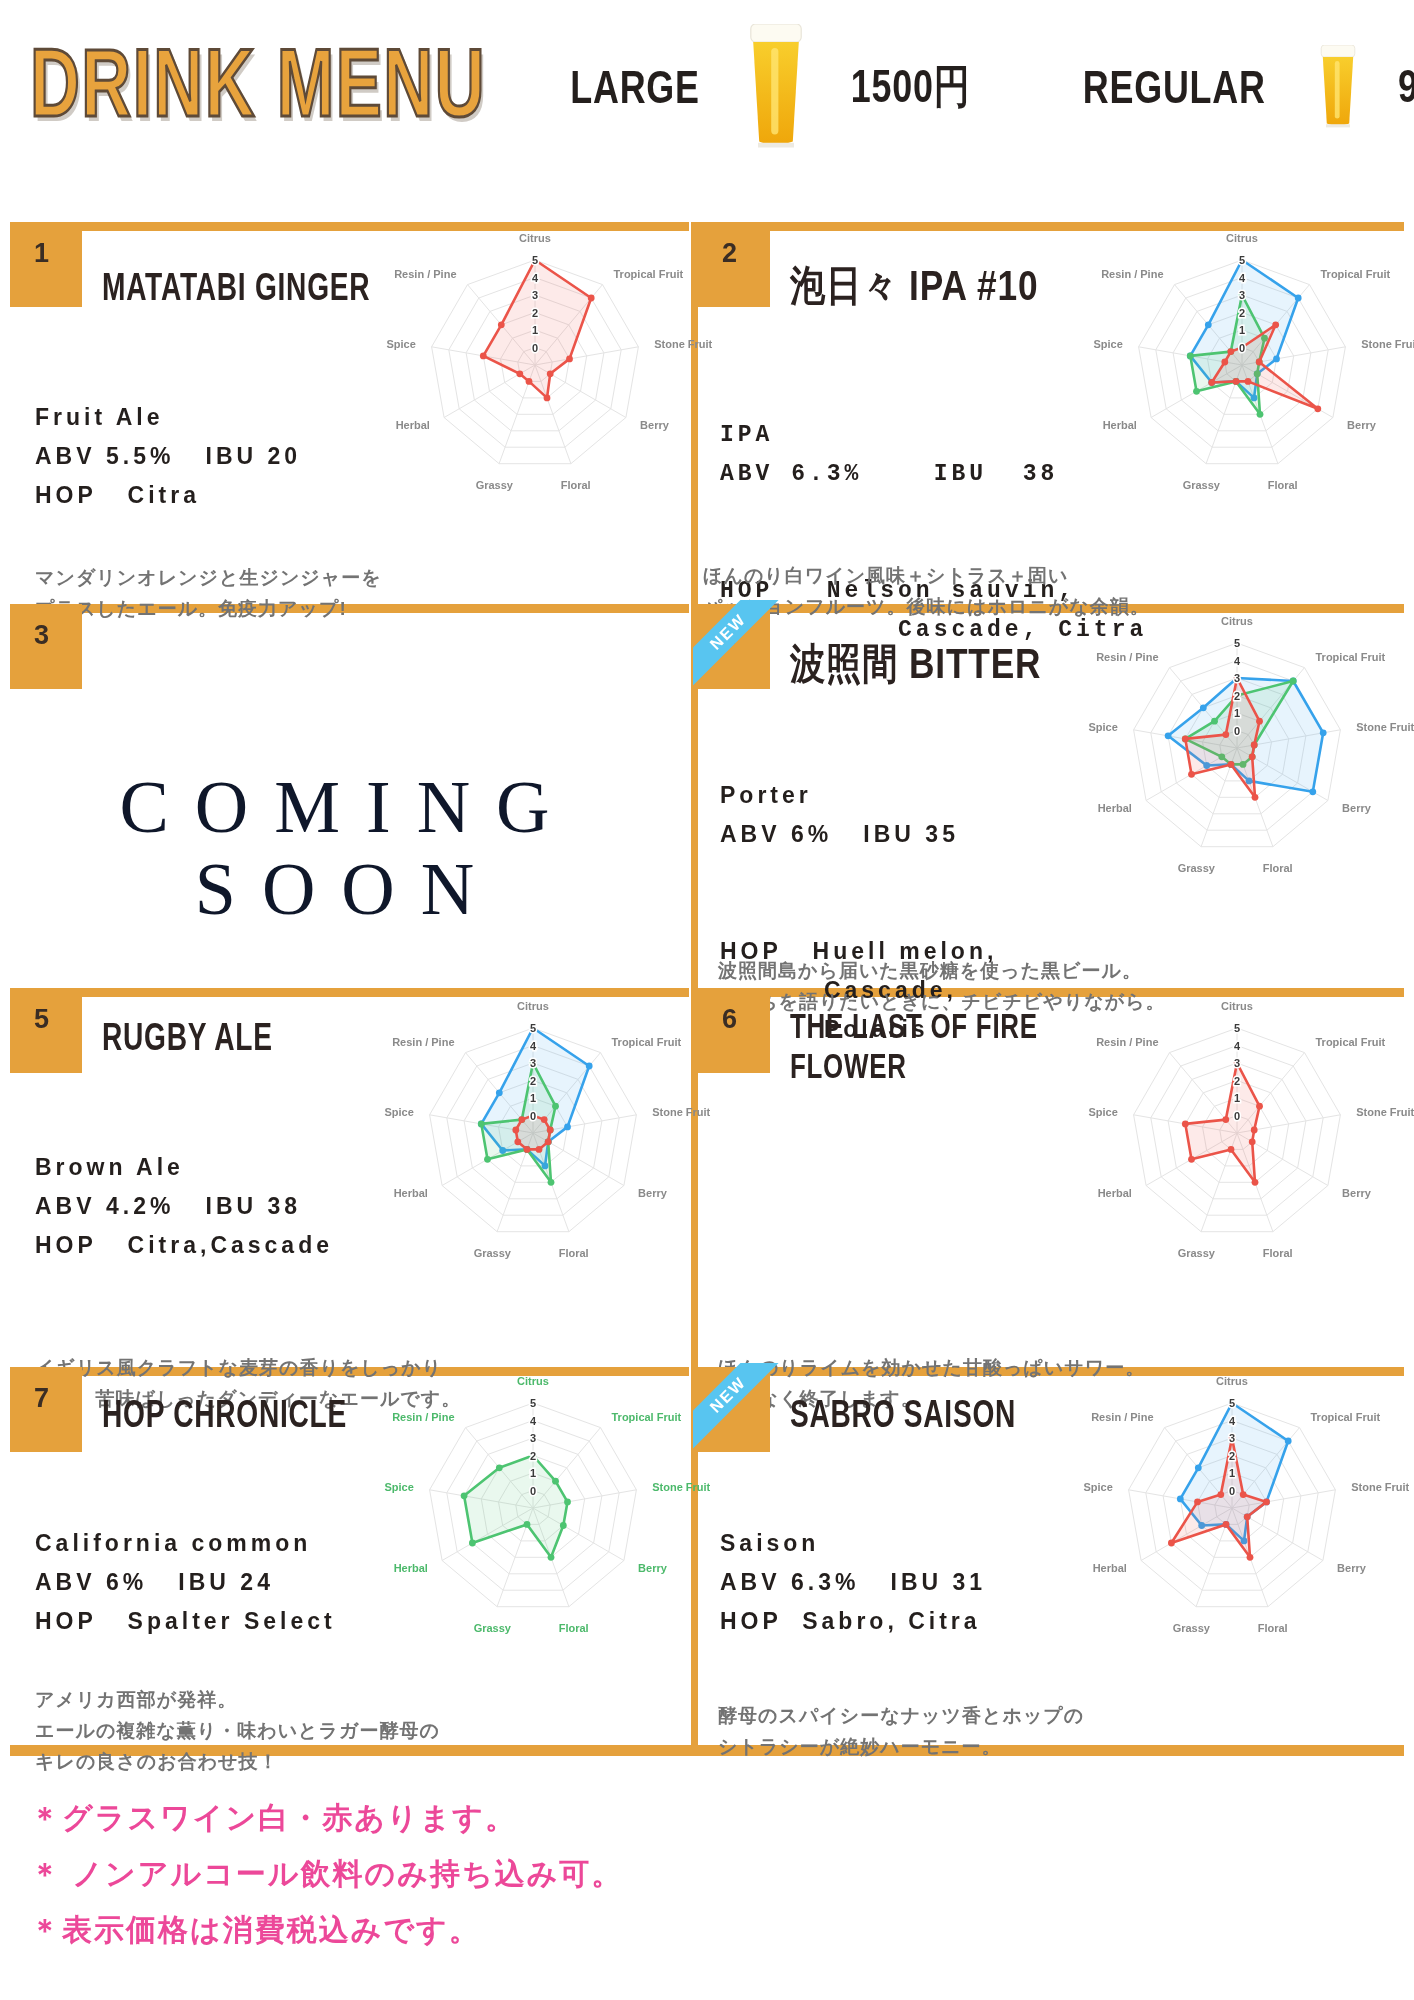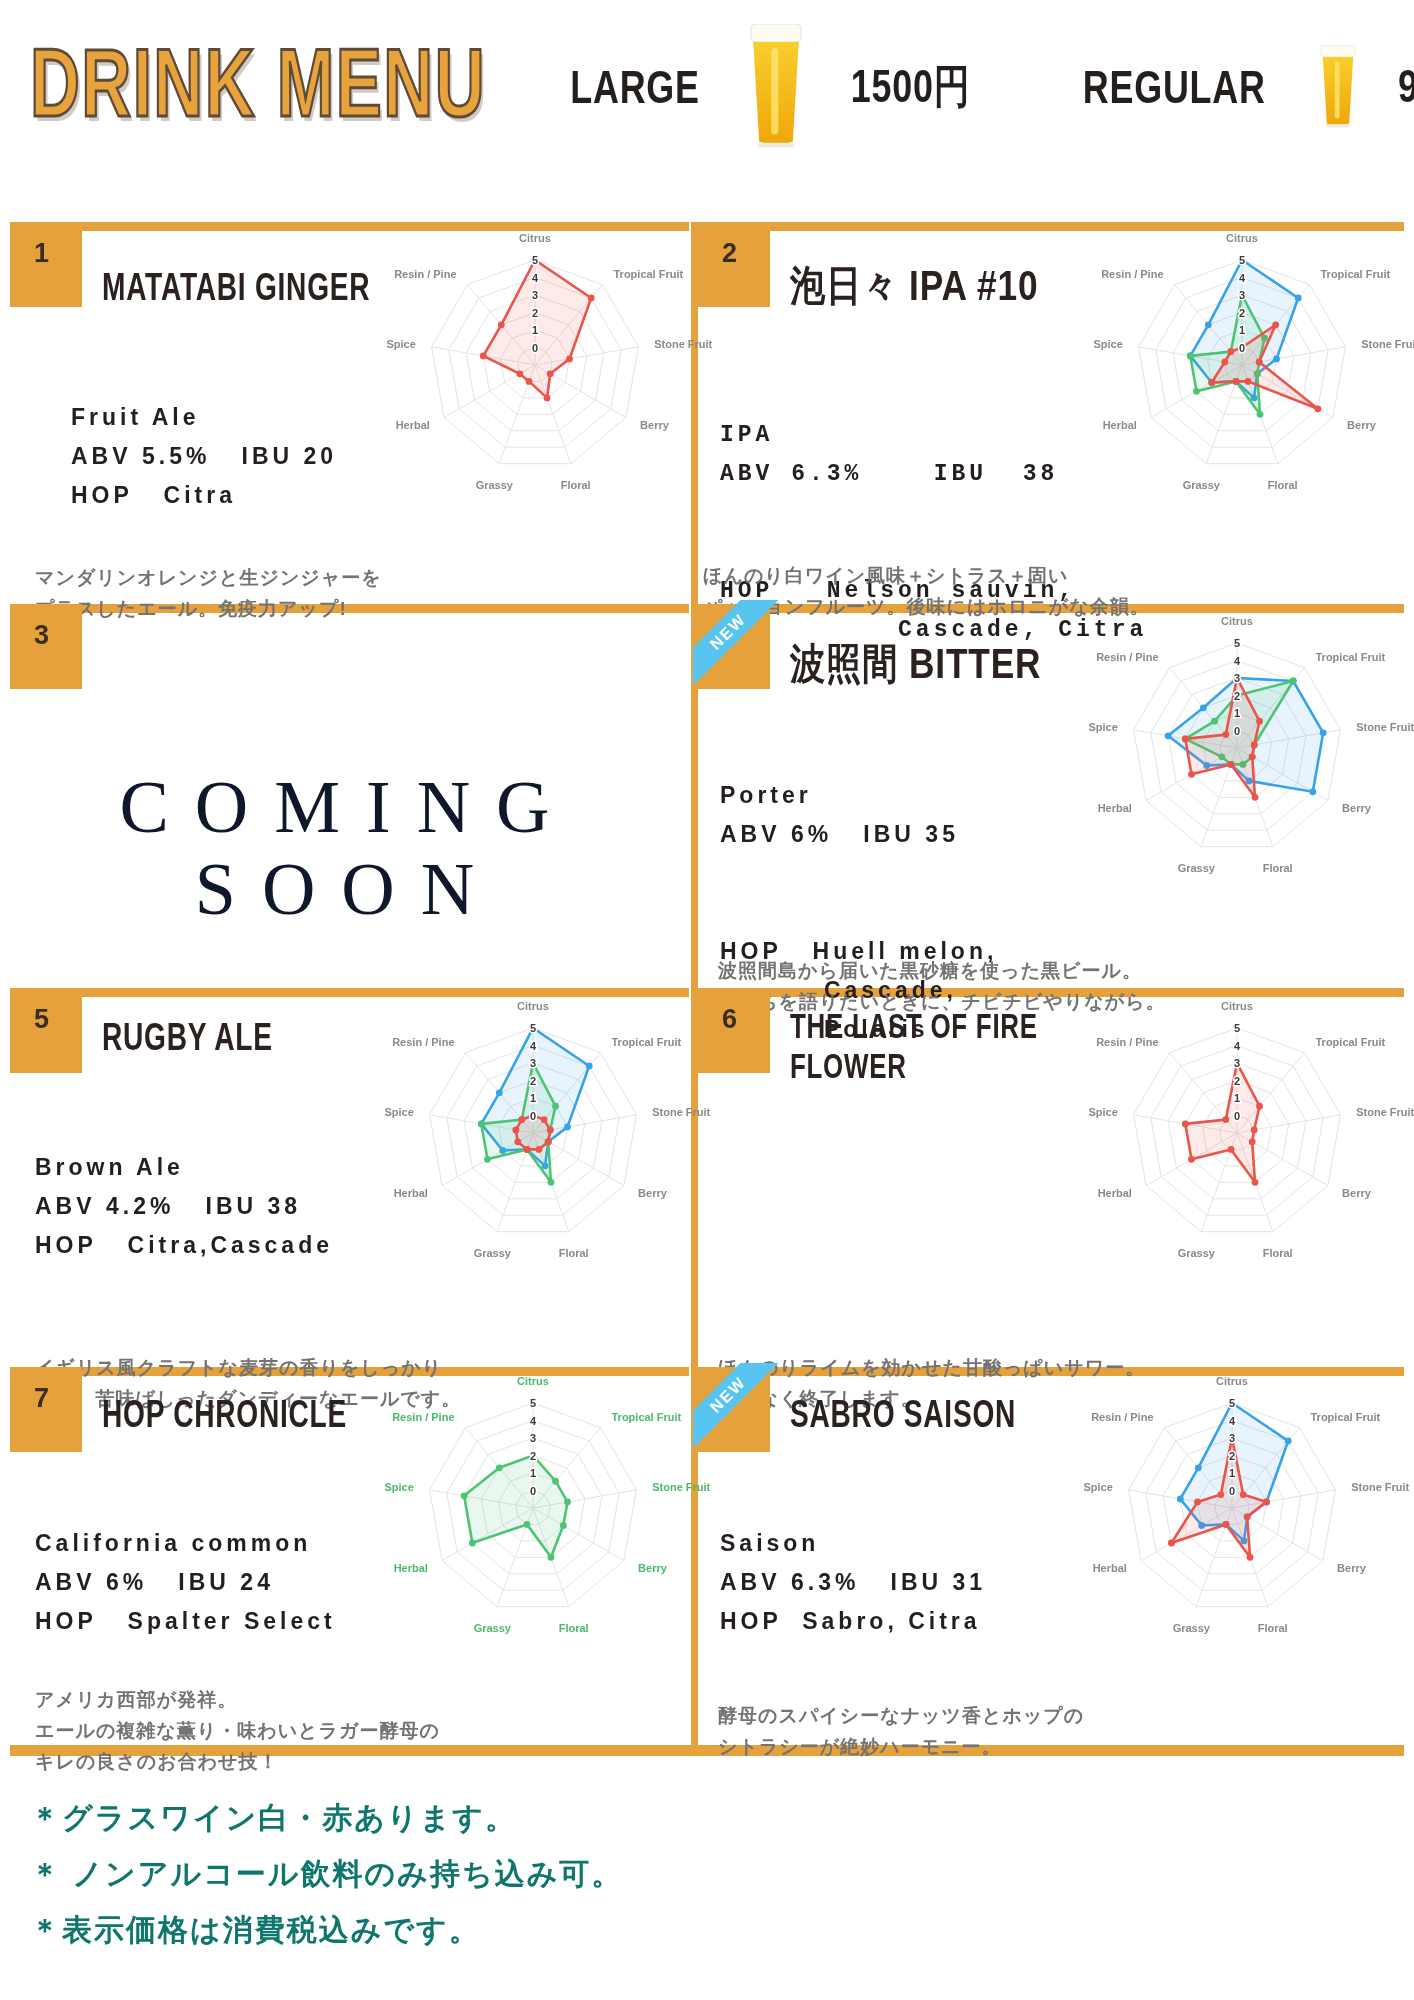--- a/index.html
+++ b/index.html
@@ -34,21 +34,21 @@
   
   .ribbon-box{position:absolute;width:92px;height:92px;overflow:hidden;z-index:5;}
   .ribbon{position:absolute;left:-40px;top:18px;width:150px;height:27px;line-height:27px;
           background:#58C5F0;color:#ffffff;font-weight:700;font-size:16px;letter-spacing:2px;
           text-align:center;transform:rotate(-45deg);}
   
   .chart{position:absolute;width:340px;height:290px;}
   .chart svg{overflow:visible;}
   
   .footer-line{position:absolute;left:30px;font-weight:700;font-size:30px;
-               letter-spacing:2px;color:#0f766e;white-space:pre;}
+               letter-spacing:2px;color:#ec4899;white-space:pre;}
   .footer-serif{font-family:"Liberation Serif",serif;}
   
   .glass{display:block;}
 </style>
 </head>
 <body>
 
 <div class="page">
 
   <div class="logo">DRINK MENU</div>
@@ -125,21 +125,21 @@
     </div>
 
   <div class="ribbon-box" style="left:693px;top:600px;">
     <div class="ribbon">NEW</div>
   </div>
   <div class="ribbon-box" style="left:693px;top:1363px;">
     <div class="ribbon">NEW</div>
   </div>
 
   <div class="ttl ttl-en" style="left:102px;top:266px;">MATATABI GINGER</div>
-  <div class="info" style="left:35px;top:320px;margin-left:36px;">
+  <div class="info" style="left:35px;top:320px;">
     <div>Fruit Ale</div><div>ABV 5.5%   IBU 20</div><div>HOP   Citra</div>
   </div>
   <div class="chart" style="left:365px;top:225px;"><svg width="340" height="290">
         <polygon points="170.0,122.5 181.2,126.6 187.2,137.0 185.2,148.8 176.0,156.4 164.0,156.4 154.8,148.8 152.8,137.0 158.8,126.6" fill="none" stroke="#e4e4e4" stroke-width="1"></polygon>
         <polygon points="170.0,105.0 192.5,113.2 204.5,133.9 200.3,157.5 182.0,172.9 158.0,172.9 139.7,157.5 135.5,133.9 147.5,113.2" fill="none" stroke="#e4e4e4" stroke-width="1"></polygon>
         <polygon points="170.0,87.5 203.7,99.8 221.7,130.9 215.5,166.3 188.0,189.3 152.0,189.3 124.5,166.3 118.3,130.9 136.3,99.8" fill="none" stroke="#e4e4e4" stroke-width="1"></polygon>
         <polygon points="170.0,70.0 215.0,86.4 238.9,127.8 230.6,175.0 193.9,205.8 146.1,205.8 109.4,175.0 101.1,127.8 125.0,86.4" fill="none" stroke="#e4e4e4" stroke-width="1"></polygon>
         <polygon points="170.0,52.5 226.2,73.0 256.2,124.8 245.8,183.8 199.9,222.2 140.1,222.2 94.2,183.8 83.8,124.8 113.8,73.0" fill="none" stroke="#e4e4e4" stroke-width="1"></polygon>
         <polygon points="170.0,35.0 237.5,59.6 273.4,121.8 260.9,192.5 205.9,238.7 134.1,238.7 79.1,192.5 66.6,121.8 102.5,59.6" fill="none" stroke="#e4e4e4" stroke-width="1"></polygon>
         <line x1="170" y1="140" x2="170.0" y2="35.0" stroke="#e4e4e4" stroke-width="1"></line>

